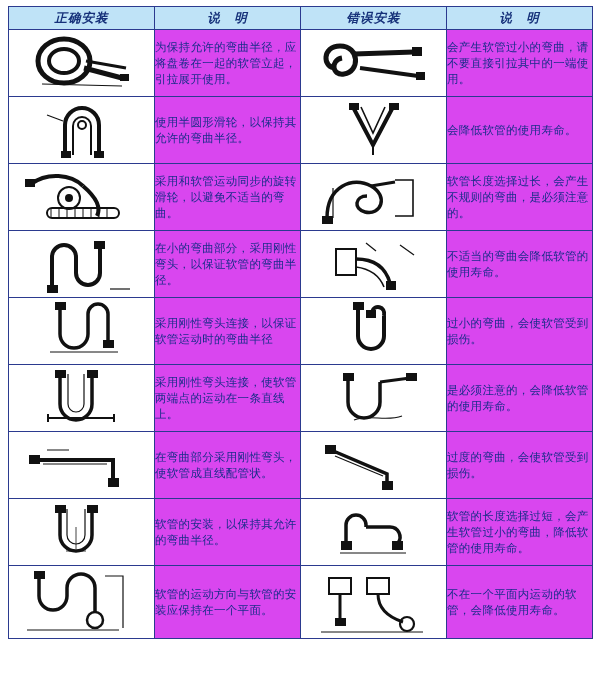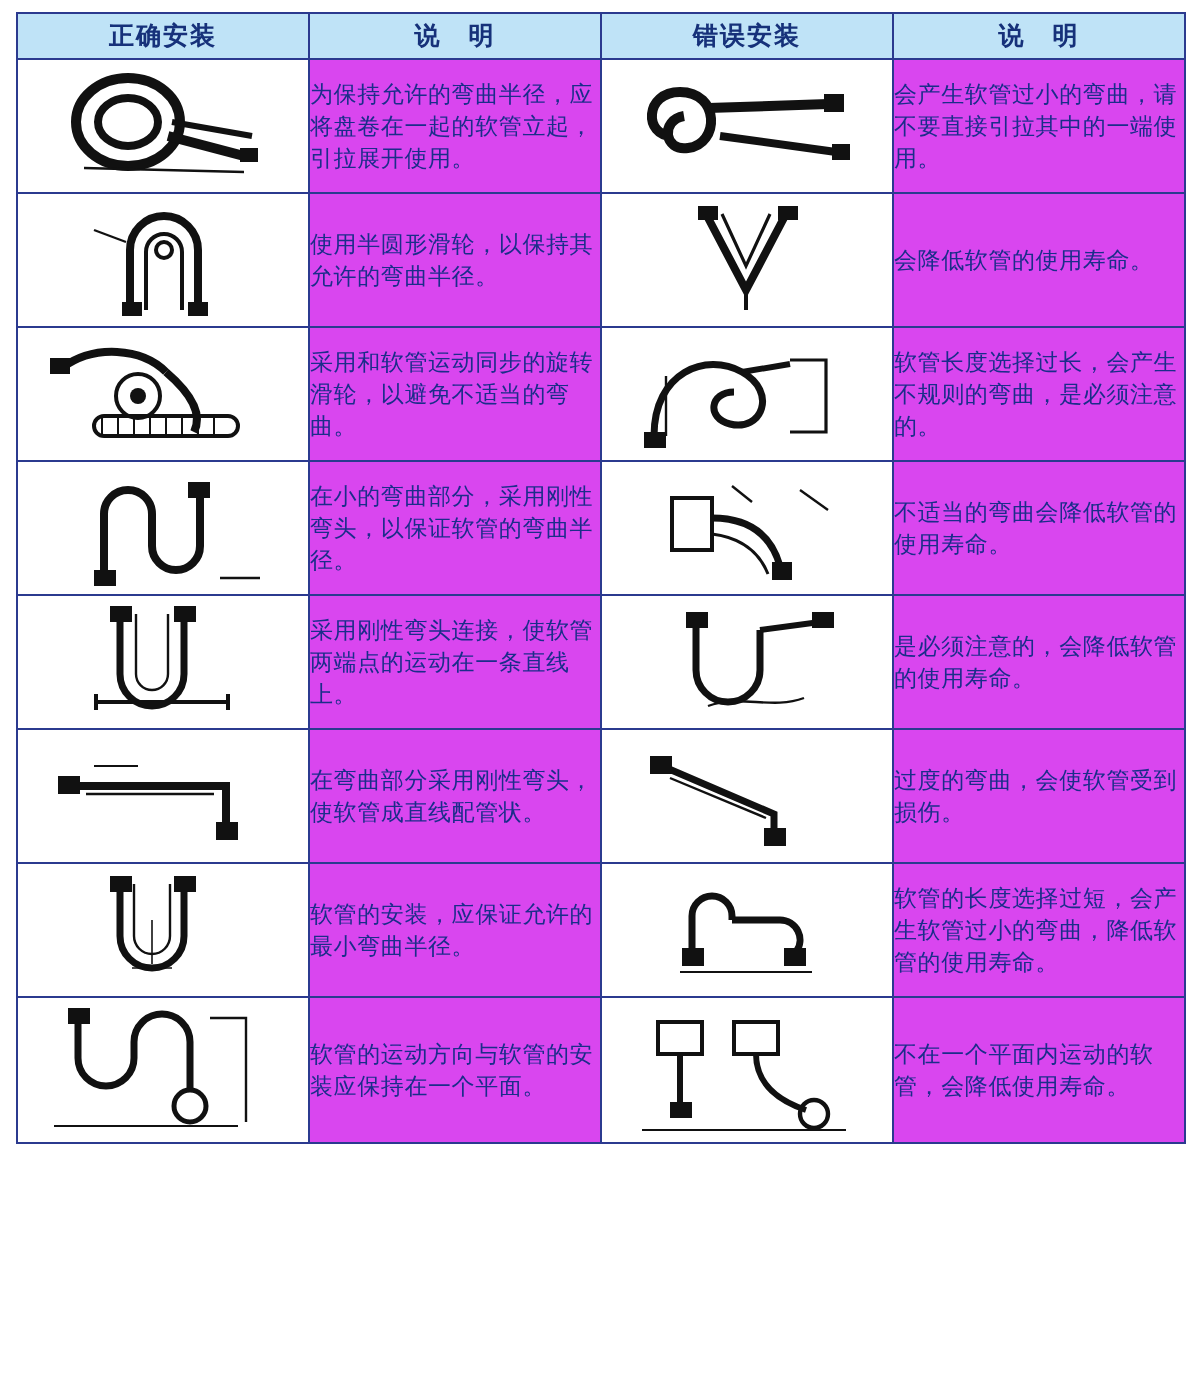--- a/index.html
+++ b/index.html
@@ -41,20 +41,21 @@
     vertical-align: middle;
   }
   thead th {
     background: #bfe3f7;
     color: #16317a;
     font-size: 12.5px;
     font-weight: bold;
     height: 22px;
     letter-spacing: 1px;
     text-align: center;
+    font-style: italic;
   }
   td.fig {
     background: #ffffff;
     text-align: center;
     vertical-align: middle;
     height: 66px;
   }
   td.desc {
     background: #d946ef;
     color: #1b2d8a;
@@ -198,20 +199,44 @@
               <path d="M42 32 C58 34 66 42 70 52" fill="none" stroke="#111" stroke-width="1.5"></path>
               <rect x="72" y="46" width="10" height="9" fill="#111"></rect>
               <path d="M86 10 L100 20" stroke="#111" stroke-width="1.2"></path>
               <path d="M52 8 L62 16" stroke="#111" stroke-width="1.2"></path>
             </svg>
           </div>
         </td>
         <td class="desc">不适当的弯曲会降低软管的使用寿命。</td>
       </tr>
 
+      <tr>
+        <td class="fig">
+          <div class="svgwrap">
+            <svg width="120" height="62" viewBox="0 0 120 62">
+              <path d="M38 6 L38 34 A14 14 0 0 0 66 34 L66 14 A10 10 0 0 1 86 14 L86 40" fill="none" stroke="#111" stroke-width="3.5"></path>
+              <rect x="33" y="2" width="11" height="8" fill="#111"></rect>
+              <rect x="81" y="40" width="11" height="8" fill="#111"></rect>
+              <path d="M28 52 L96 52" stroke="#111" stroke-width="1"></path>
+            </svg>
+          </div>
+        </td>
+        <td class="desc">采用刚性弯头连接，以保证软管运动时的弯曲半径</td>
+        <td class="fig">
+          <div class="svgwrap">
+            <svg width="120" height="62" viewBox="0 0 120 62">
+              <path d="M44 6 L44 36 A13 13 0 0 0 70 36 L70 16 A9 9 0 0 1 70 16" fill="none" stroke="#111" stroke-width="4"></path>
+              <path d="M70 16 C72 6 60 4 58 12" fill="none" stroke="#111" stroke-width="4"></path>
+              <rect x="39" y="2" width="11" height="8" fill="#111"></rect>
+              <rect x="52" y="10" width="10" height="8" fill="#111"></rect>
+            </svg>
+          </div>
+        </td>
+        <td class="desc">过小的弯曲，会使软管受到损伤。</td>
+      </tr>
 
       <tr>
         <td class="fig">
           <div class="svgwrap">
             <svg width="120" height="60" viewBox="0 0 120 60">
               <path d="M38 6 L38 36 A16 16 0 0 0 70 36 L70 6" fill="none" stroke="#111" stroke-width="3.5"></path>
               <path d="M46 6 L46 36 A8 8 0 0 0 62 36 L62 6" fill="none" stroke="#111" stroke-width="1.2"></path>
               <rect x="33" y="2" width="11" height="8" fill="#111"></rect>
               <rect x="65" y="2" width="11" height="8" fill="#111"></rect>
               <path d="M26 50 L92 50" stroke="#111" stroke-width="2"></path>
@@ -266,21 +291,21 @@
             <svg width="120" height="58" viewBox="0 0 120 58">
               <path d="M38 6 L38 32 A16 16 0 0 0 70 32 L70 6" fill="none" stroke="#111" stroke-width="3.5"></path>
               <path d="M45 6 L45 32 A9 9 0 0 0 63 32 L63 6" fill="none" stroke="#111" stroke-width="1.2"></path>
               <rect x="33" y="2" width="11" height="8" fill="#111"></rect>
               <rect x="65" y="2" width="11" height="8" fill="#111"></rect>
               <path d="M54 24 L54 46" stroke="#111" stroke-width="0.8"></path>
               <path d="M44 48 L64 48" stroke="#111" stroke-width="0.8"></path>
             </svg>
           </div>
         </td>
-        <td class="desc">软管的安装，应保证允许的最小弯曲半径。</td>
+        <td class="desc">软管的安装，以保持其允许的弯曲半径。</td>
         <td class="fig">
           <div class="svgwrap">
             <svg width="120" height="58" viewBox="0 0 120 58">
               <path d="M32 40 L32 22 A10 10 0 0 1 52 22 L52 24" fill="none" stroke="#111" stroke-width="3.5"></path>
               <path d="M52 24 L76 24 A10 10 0 0 1 84 40" fill="none" stroke="#111" stroke-width="3.5"></path>
               <rect x="27" y="38" width="11" height="9" fill="#111"></rect>
               <rect x="78" y="38" width="11" height="9" fill="#111"></rect>
               <path d="M26 50 L92 50" stroke="#111" stroke-width="1"></path>
             </svg>
           </div>

